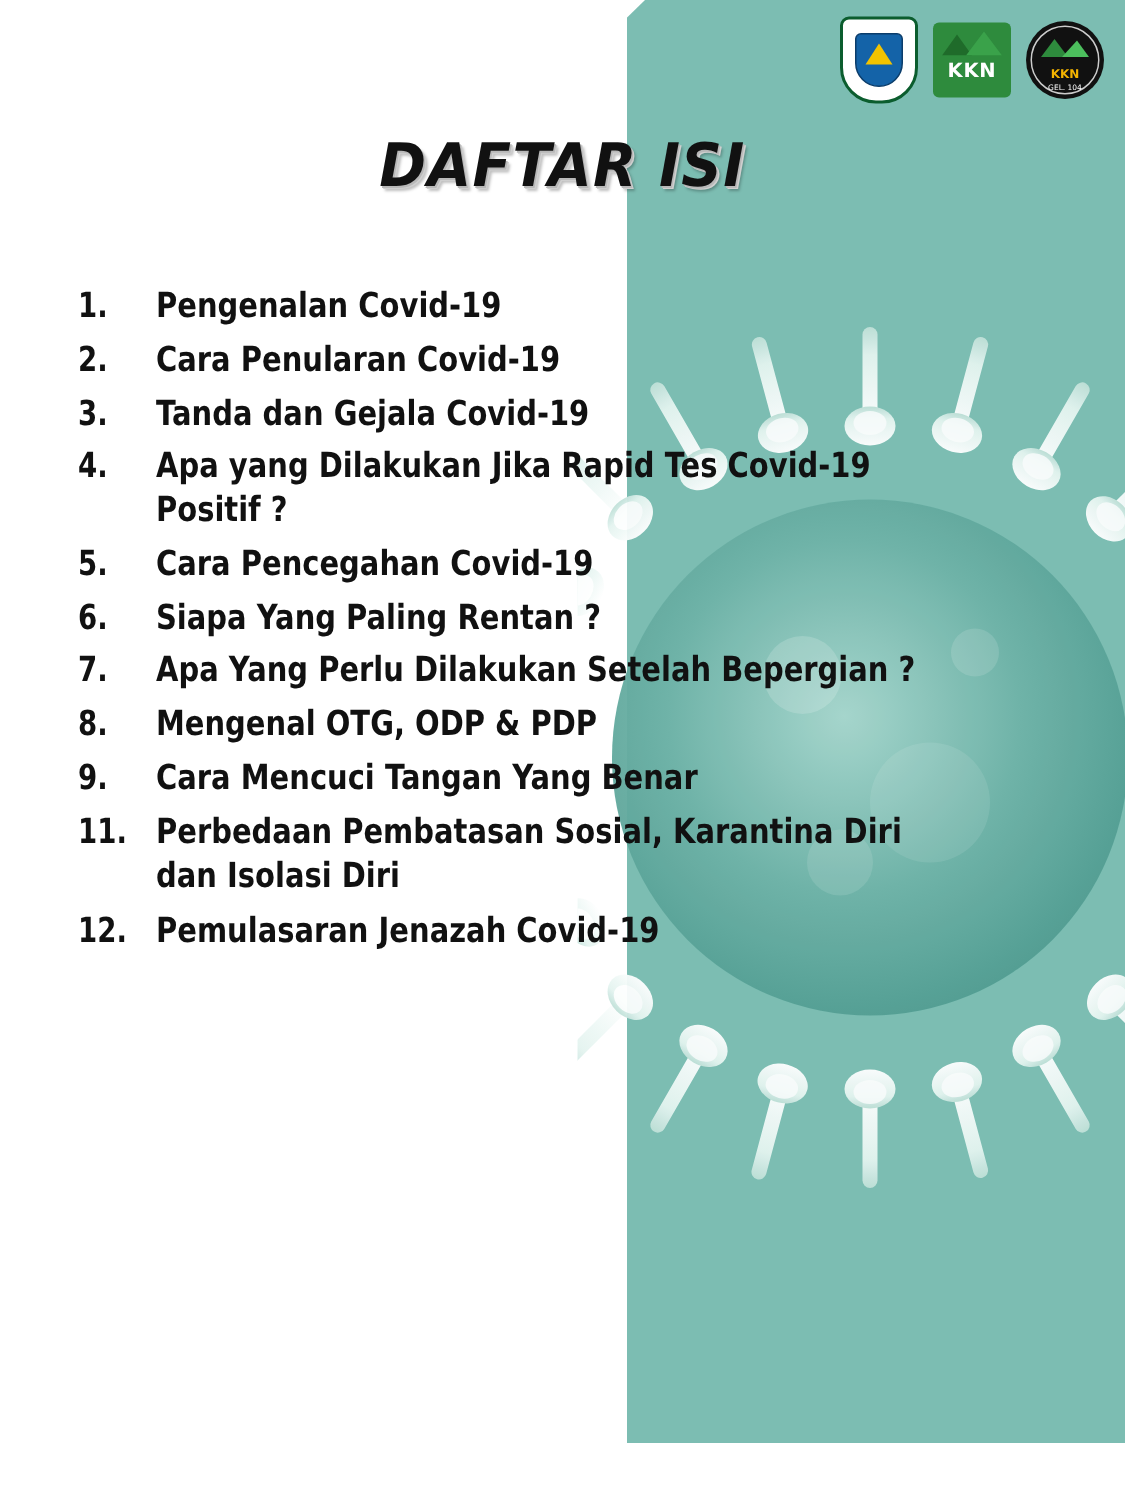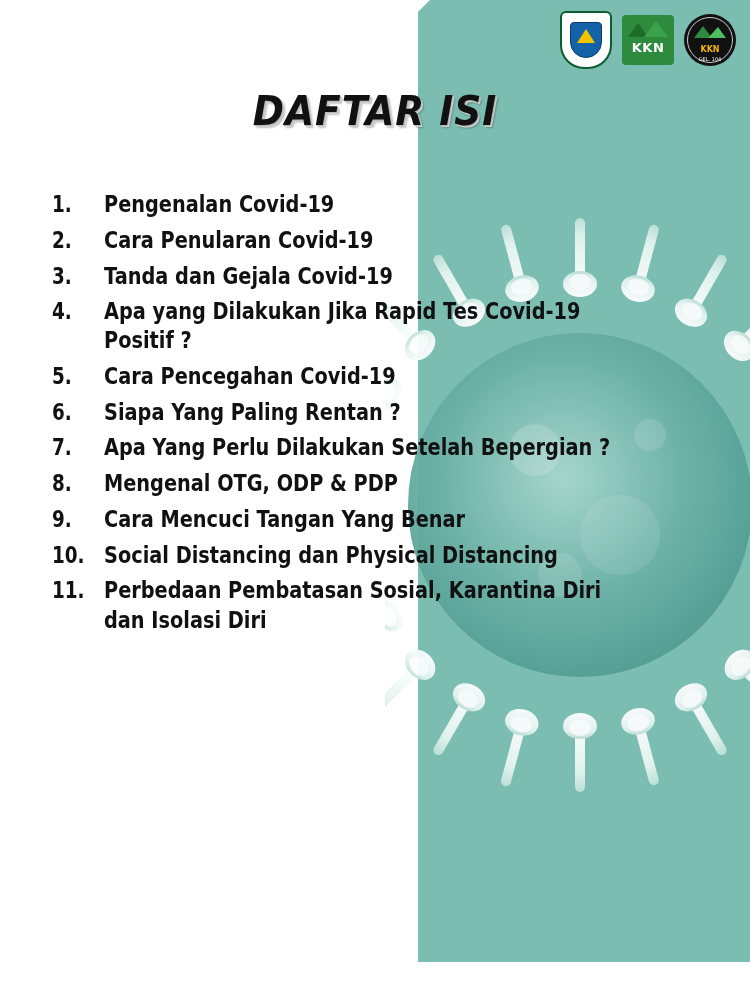--- a/index.html
+++ b/index.html
@@ -427,29 +427,29 @@
     <div class="toc-item">
       <div class="toc-num">8.</div>
       <div class="toc-text">Mengenal OTG, ODP &amp; PDP</div>
     </div>
 
     <div class="toc-item">
       <div class="toc-num">9.</div>
       <div class="toc-text">Cara Mencuci Tangan Yang Benar</div>
     </div>
 
-    <div class="toc-item">
-      <div class="toc-num">10.</div>
-      <div class="toc-text">Social Distancing dan Physical Distancing</div>
-    </div>
 
     <div class="toc-item tall">
       <div class="toc-num">11.</div>
       <div class="toc-text">Perbedaan Pembatasan Sosial, Karantina Diri dan Isolasi Diri</div>
     </div>
 
+    <div class="toc-item">
+      <div class="toc-num">12.</div>
+      <div class="toc-text">Pemulasaran Jenazah Covid-19</div>
+    </div>
 
 
 
 
 
   </div>
 </div>
 
 </body></html>

